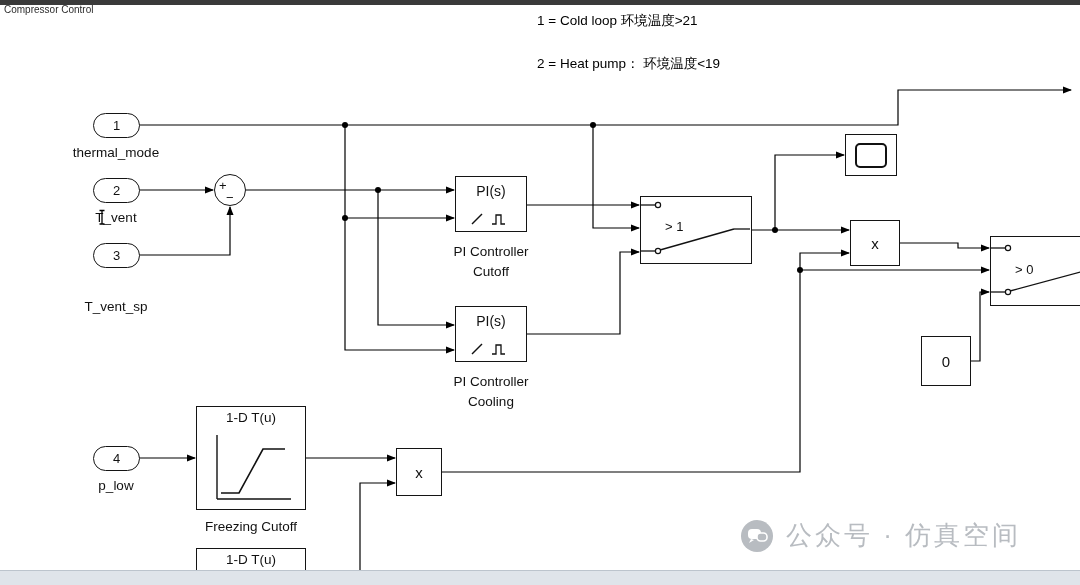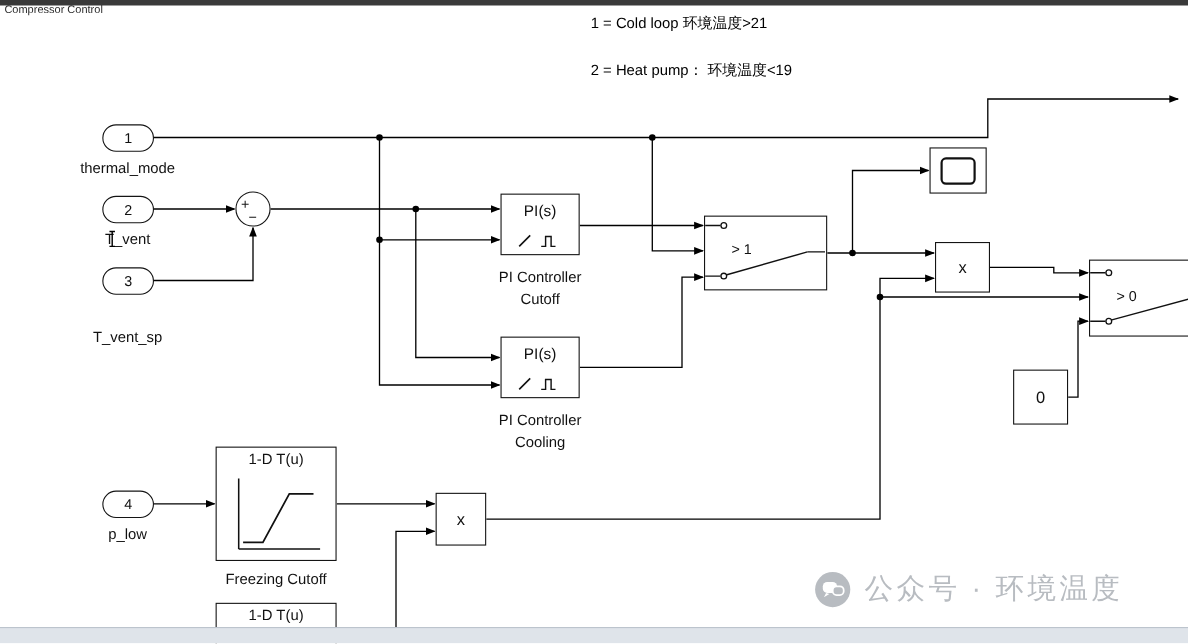--- a/index.html
+++ b/index.html
@@ -190,20 +190,20 @@
   <div class="annotation note" style="left:537px; top:12px;">1 = Cold loop 环境温度&gt;21</div>
   <div class="annotation note" style="left:537px; top:55px;">2 = Heat pump： 环境温度&lt;19</div>
 
   <div class="watermark" style="left:740px; top:518px;">
     <svg width="34" height="34">
       <circle cx="17" cy="17" r="16" fill="#b8bcc1"></circle>
       <rect x="8" y="10" width="13" height="10" rx="4" fill="#ffffff"></rect>
       <rect x="17" y="14" width="10" height="8" rx="3.5" fill="#b8bcc1" stroke="#ffffff" stroke-width="1.6"></rect>
       <path d="M11,20 l-2,4 l5,-3 z" fill="#ffffff"></path>
     </svg>
-    <span class="watermark-text">公众号 · 环境温度</span>
+    <span class="watermark-text">公众号 · 仿真空间</span>
   </div>
 
   <div class="hscrollbar"></div>
   <div class="top-strip"></div>
   <div class="window-title">Compressor Control</div>
 
 </div>
 
 </body></html>

